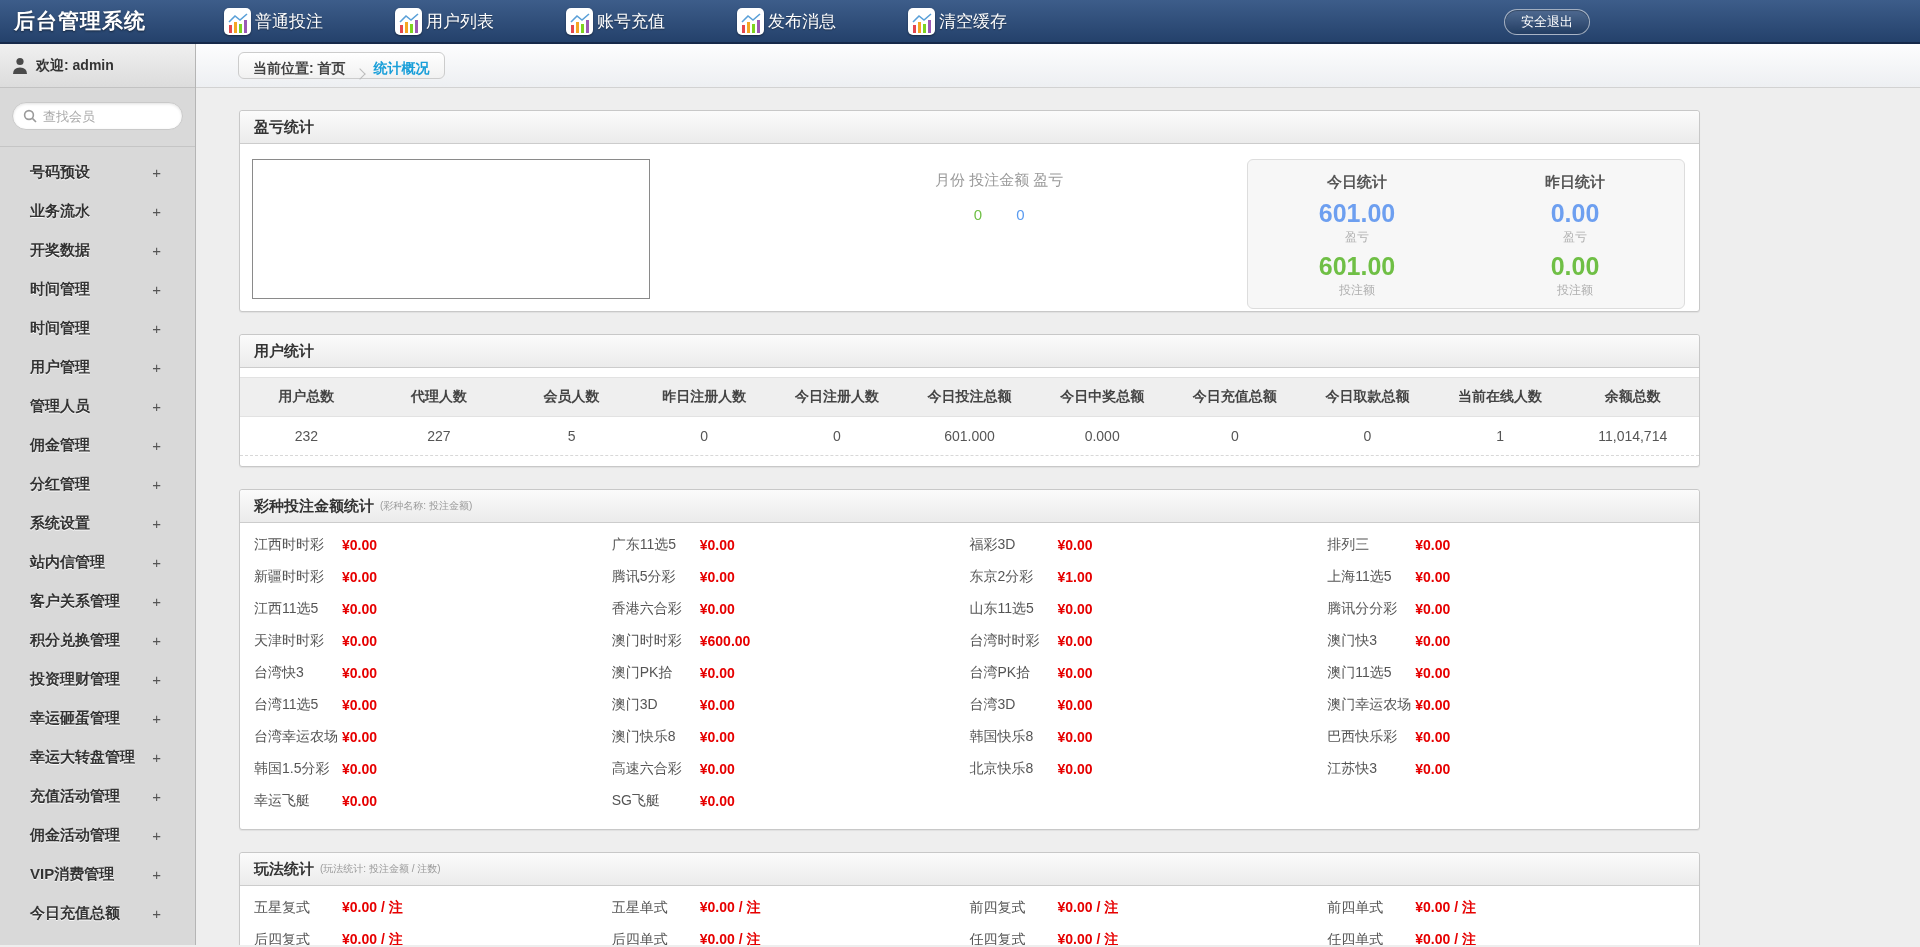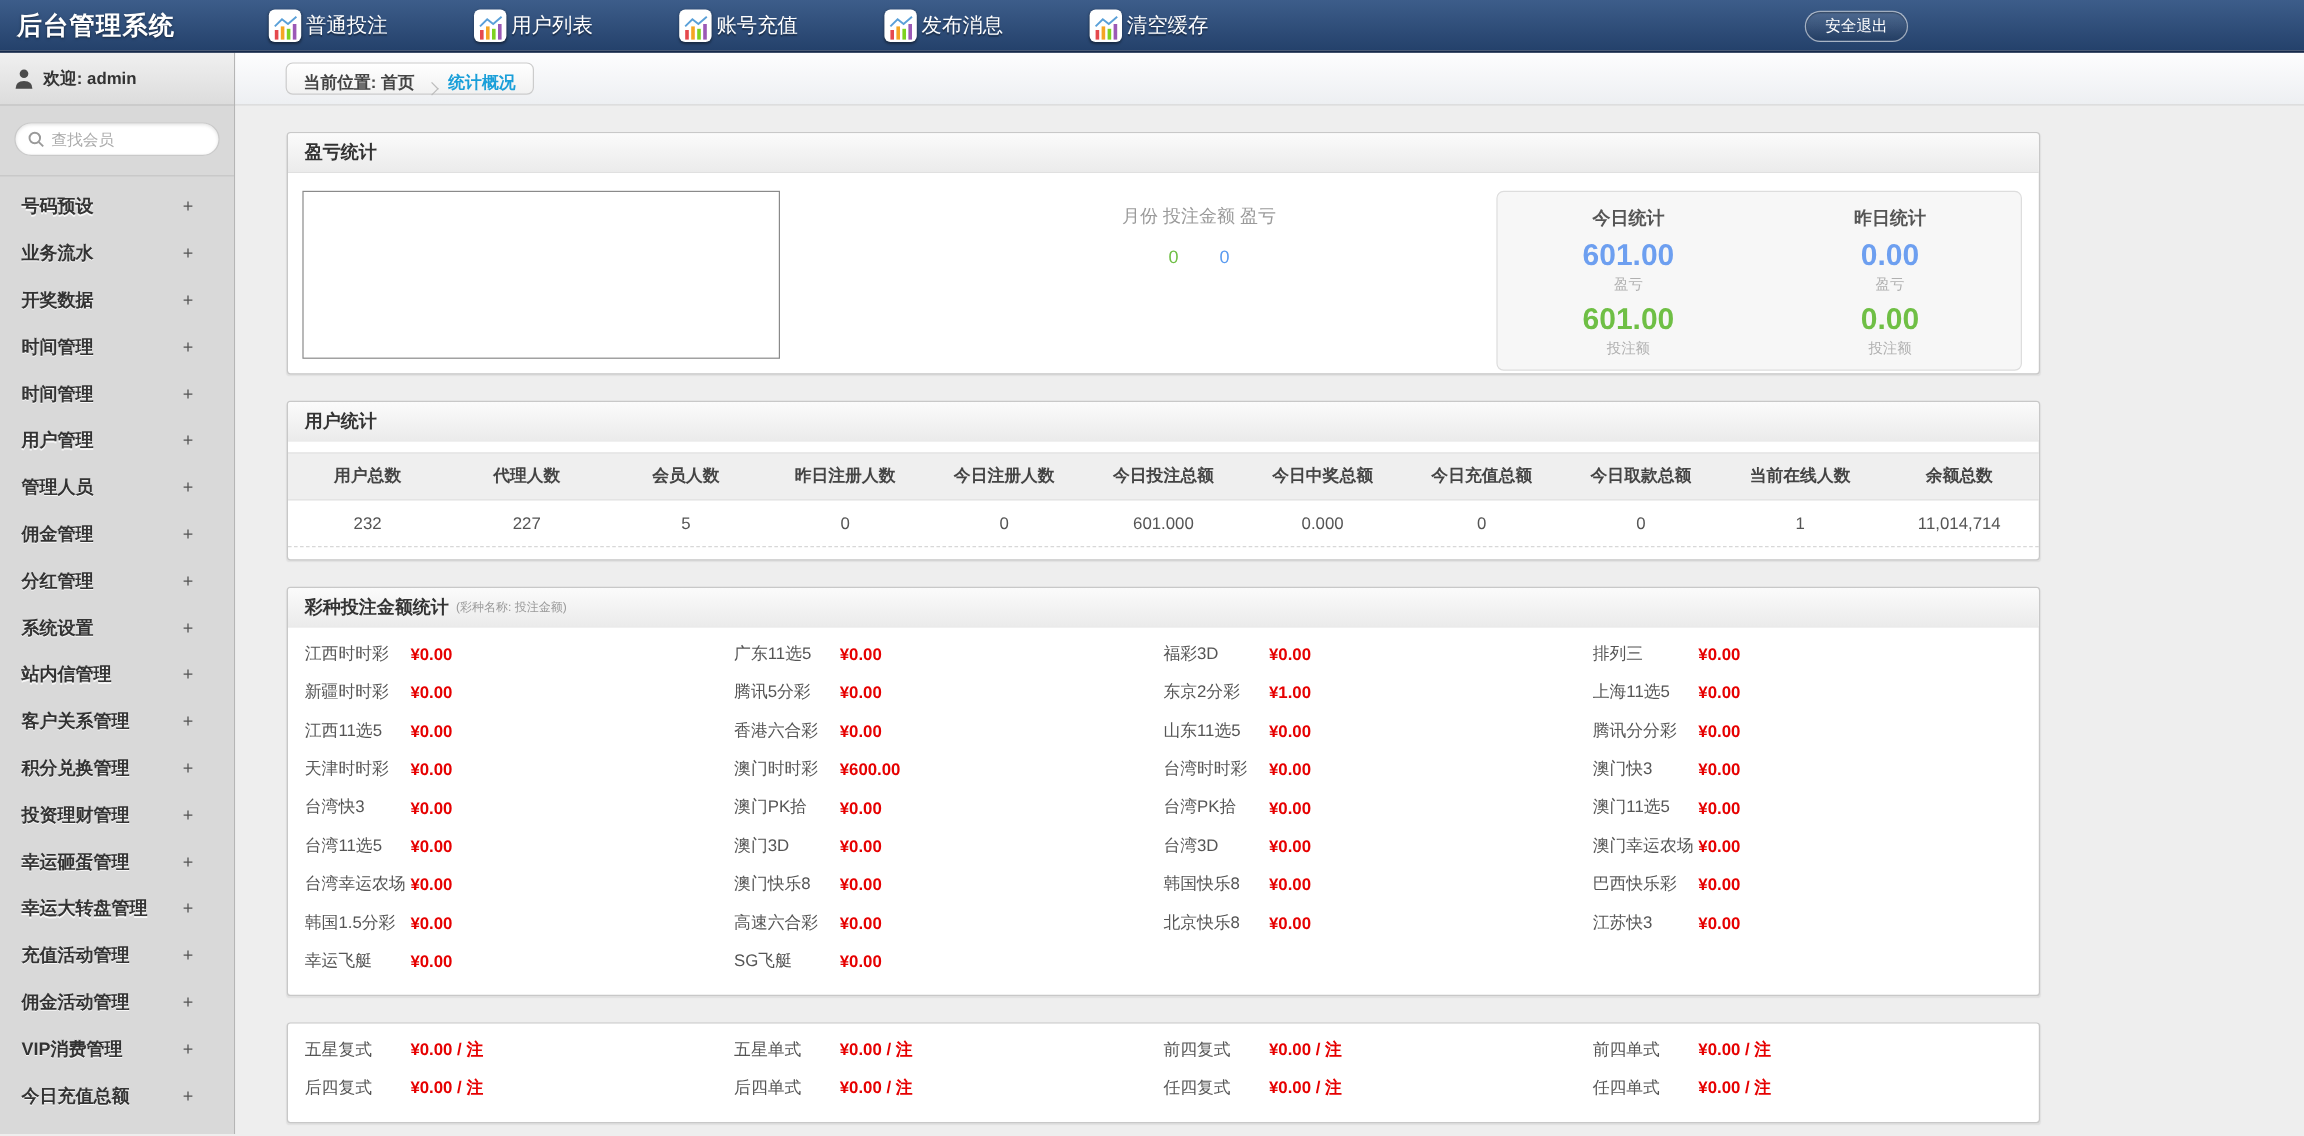--- a/index.html
+++ b/index.html
@@ -29,21 +29,21 @@
     font-size:14px; font-weight:bold; color:#333; }
   .search-wrap { padding:14px 12px 16px 12px; border-bottom:1px solid #c5c5c5; }
   .search-box { height:28px; background:#fff; border:1px solid #c9c9c9; border-radius:14px;
     display:flex; align-items:center; padding:0 10px; gap:6px;
     box-shadow:inset 0 1px 3px rgba(0,0,0,.12); }
   .search-box input { border:none; outline:none; width:120px; font-size:13px; color:#555;
     font-family:inherit; background:transparent; }
   .search-box input::placeholder { color:#aaa; }
   .menu { padding-top:6px; }
   .menu-item { height:39px; display:flex; align-items:center; justify-content:space-between;
-    padding:0 34px 0 18px; cursor:pointer; }
+    padding:0 34px 0 30px; cursor:pointer; }
   .menu-item .label { font-size:15px; font-weight:bold; color:#333;
     text-shadow:0 1px 0 rgba(255,255,255,.8); }
   .menu-item .plus { font-size:15px; color:#555; }
 
   
   .main { flex:1; display:flex; flex-direction:column; }
   .crumb-bar { height:44px; background:linear-gradient(#fdfdfe,#edeff2);
     border-bottom:1px solid #d2d2d2; display:flex; align-items:center; padding-left:42px; }
   .crumb-pill { display:inline-flex; align-items:flex-end; height:27px; padding:0 14px;
     background:linear-gradient(#fff,#f1f1f1); border:1px solid #ccc; border-radius:6px; gap:10px; }
@@ -569,20 +569,24 @@
             </div>
 
             <div class="g-cell">
               <span class="g-name">SG飞艇</span>
               <span class="g-amount">¥0.00</span>
             </div>
           </div>
       </div>
 
       <div class="panel">
+        <div class="panel-header">
+          <span class="panel-title">玩法统计</span>
+          <span class="panel-subtitle">(玩法统计: 投注金额 / 注数)</span>
+        </div>
         <div class="grid-body">
 
             <div class="g-cell">
               <span class="g-name">五星复式</span>
               <span class="g-amount">¥0.00 / 注</span>
             </div>
 
             <div class="g-cell">
               <span class="g-name">五星单式</span>
               <span class="g-amount">¥0.00 / 注</span>

